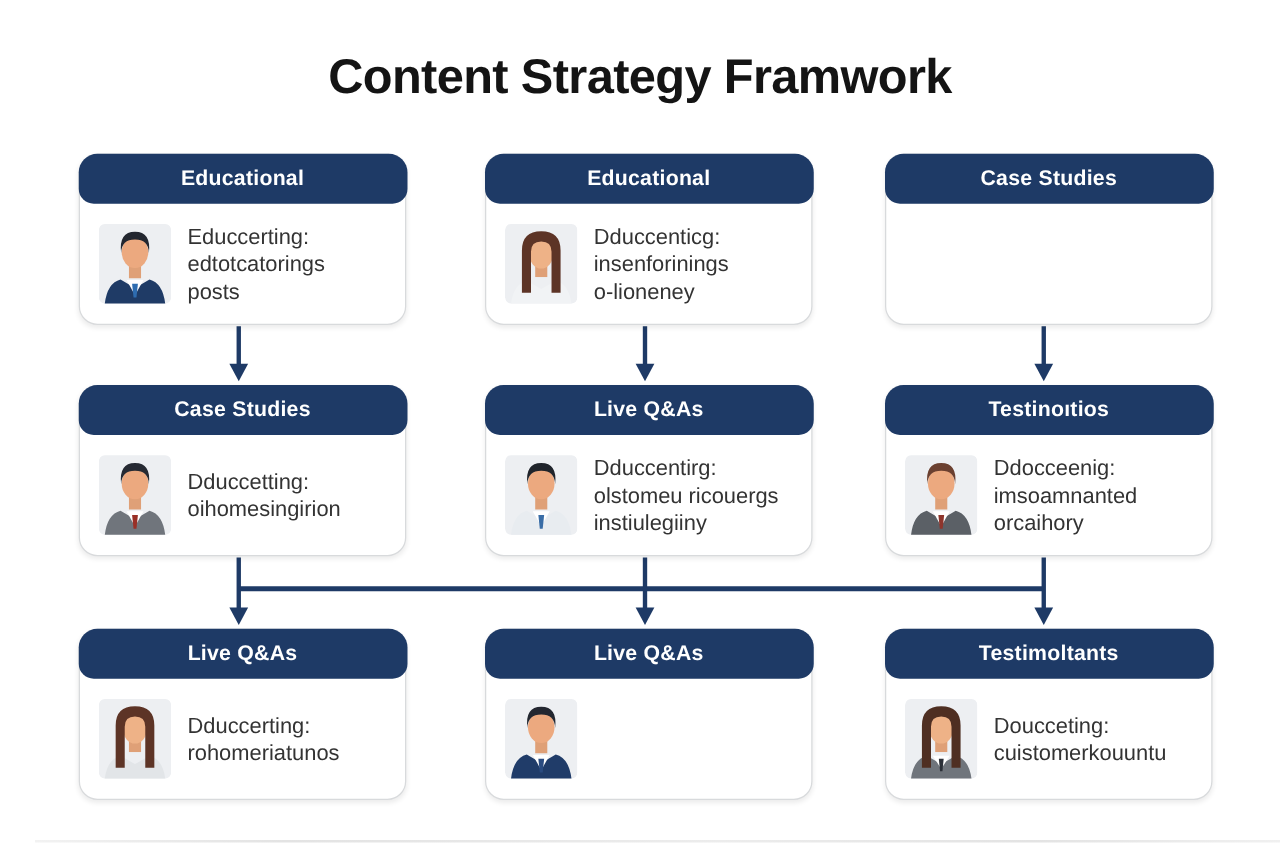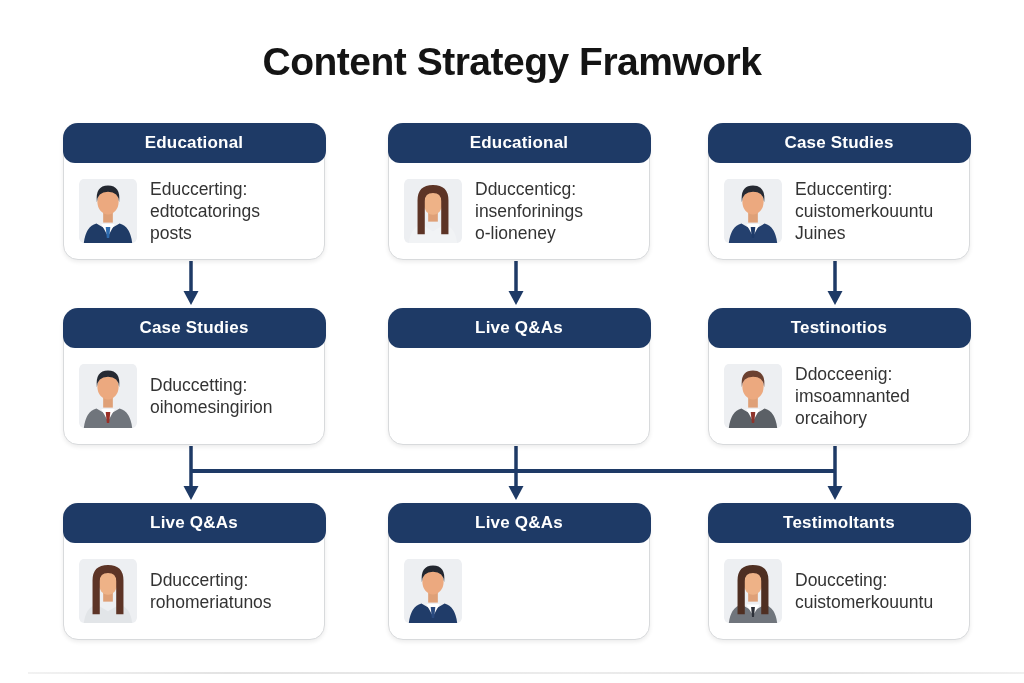--- a/index.html
+++ b/index.html
@@ -111,36 +111,20 @@
       <span class="card-text">Dduccenticg:
 insenforinings
 o-lioneney</span>
     </div>
   </div>
 
   <div class="card r0 c2">
     <div class="card-header">
       <span class="card-title">Case Studies</span>
     </div>
-    <div class="card-body">
-      <span class="avatar">
-          <svg viewBox="0 0 60 66" width="58" height="66" xmlns="http://www.w3.org/2000/svg">
-    <rect width="60" height="66" rx="5" fill="#edeff2"></rect>
-    <path d="M5 66 Q7 49 18 46 L30 53 L42 46 Q53 49 55 66 Z" fill="#24406e"></path>
-    <polygon points="23,46.5 30,59 37,46.5" fill="#ffffff"></polygon>
-    <polygon points="27.6,49.5 32.4,49.5 31.2,61 28.8,61" fill="#1d3a69"></polygon>
-    <rect x="25" y="32" width="10" height="13" fill="#dfa077"></rect>
-    <ellipse cx="30" cy="23.5" rx="11" ry="13" fill="#eca97f"></ellipse>
-    <path d="M18.5 24 Q16.5 6.5 30 6.5 Q43.5 6.5 41.5 24 Q41 13 30 13 Q19 13 18.5 24 Z" fill="#262a33"></path>
-  </svg>
-        </span>
-      <span class="card-text">Educcentirg:
-cuistomerkouuntu
-Juines</span>
-    </div>
   </div>
 
   <div class="card r1 c0">
     <div class="card-header">
       <span class="card-title">Case Studies</span>
     </div>
     <div class="card-body">
       <span class="avatar">
           <svg viewBox="0 0 60 66" width="58" height="66" xmlns="http://www.w3.org/2000/svg">
     <rect width="60" height="66" rx="5" fill="#edeff2"></rect>
@@ -153,20 +137,36 @@
   </svg>
         </span>
       <span class="card-text">Dduccetting:
 oihomesingirion</span>
     </div>
   </div>
 
   <div class="card r1 c1">
     <div class="card-header">
       <span class="card-title">Live Q&amp;As</span>
+    </div>
+    <div class="card-body">
+      <span class="avatar">
+          <svg viewBox="0 0 60 66" width="58" height="66" xmlns="http://www.w3.org/2000/svg">
+    <rect width="60" height="66" rx="5" fill="#edeff2"></rect>
+    <path d="M5 66 Q7 49 18 46 L30 53 L42 46 Q53 49 55 66 Z" fill="#e8ecf0"></path>
+    <polygon points="23,46.5 30,59 37,46.5" fill="#ffffff"></polygon>
+    <polygon points="27.6,49.5 32.4,49.5 31.2,61 28.8,61" fill="#3a6da6"></polygon>
+    <rect x="25" y="32" width="10" height="13" fill="#dfa077"></rect>
+    <ellipse cx="30" cy="23.5" rx="11" ry="13" fill="#eca97f"></ellipse>
+    <path d="M18.5 24 Q16.5 6.5 30 6.5 Q43.5 6.5 41.5 24 Q41 13 30 13 Q19 13 18.5 24 Z" fill="#20242b"></path>
+  </svg>
+        </span>
+      <span class="card-text">Dduccentirg:
+olstomeu ricouergs
+instiulegiiny</span>
     </div>
   </div>
 
   <div class="card r1 c2">
     <div class="card-header">
       <span class="card-title">Testinoıtios</span>
     </div>
     <div class="card-body">
       <span class="avatar">
           <svg viewBox="0 0 60 66" width="58" height="66" xmlns="http://www.w3.org/2000/svg">

